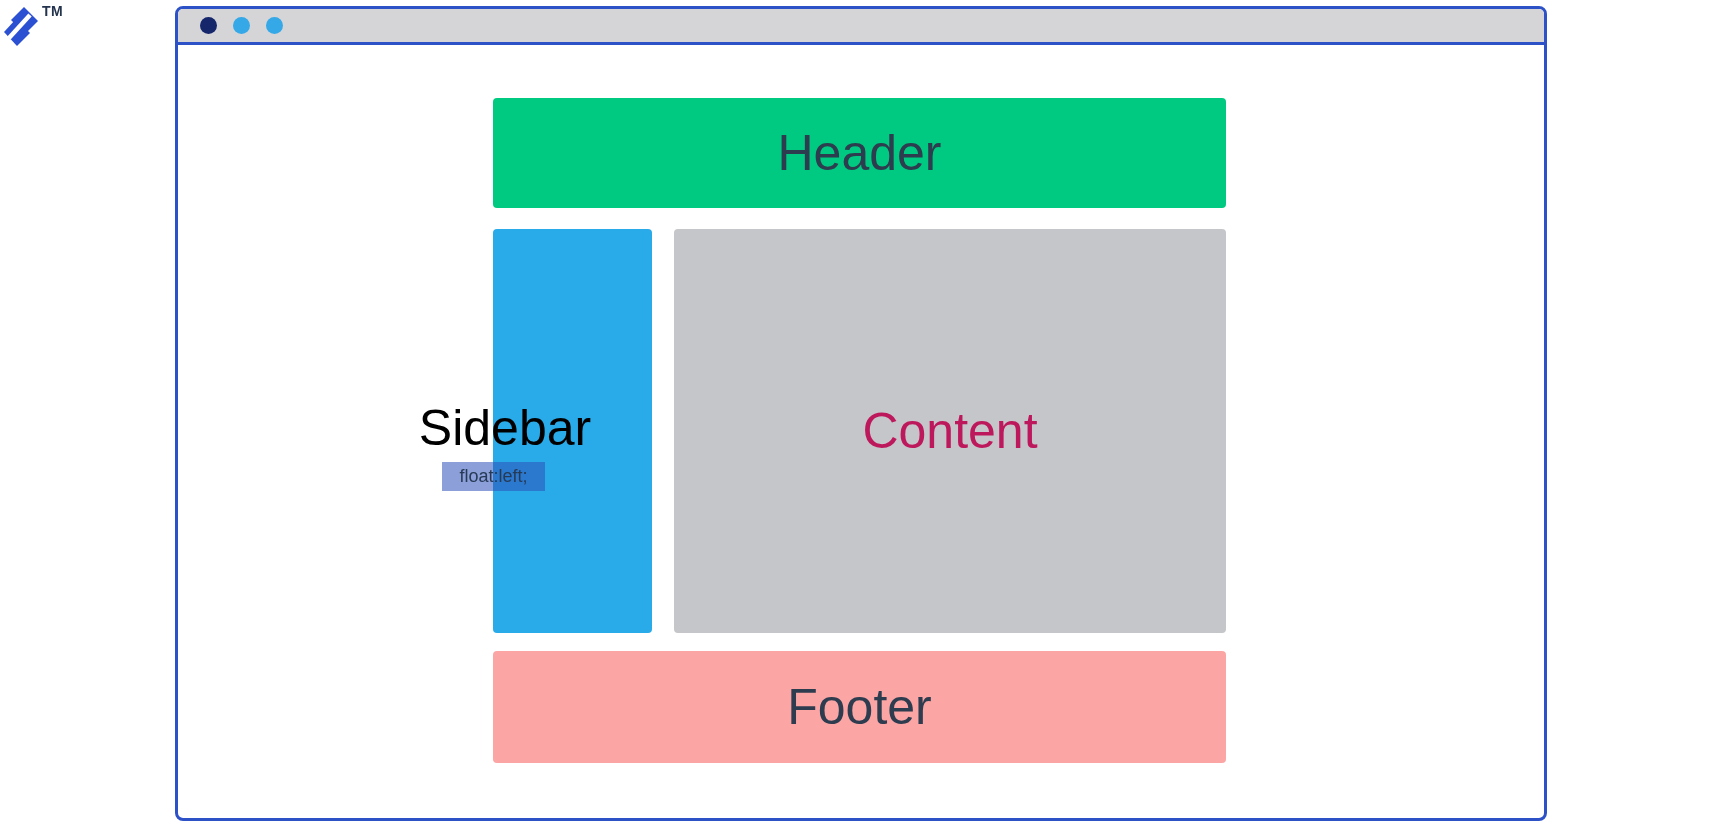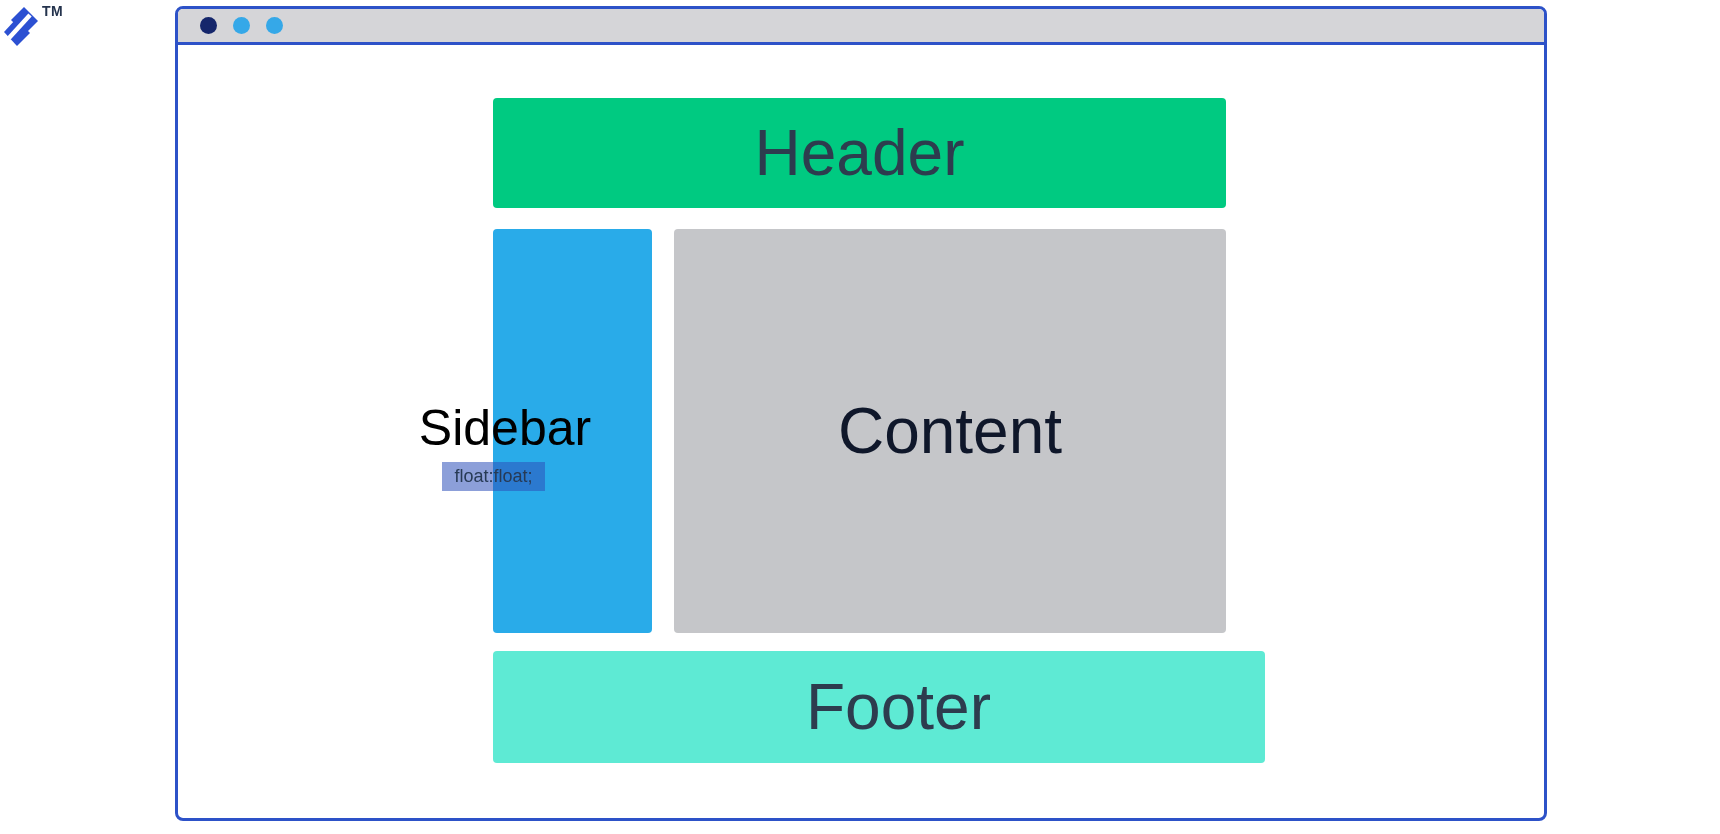--- a/index.html
+++ b/index.html
@@ -38,21 +38,21 @@
   }
   .dot{width:17px;height:17px;border-radius:50%;}
 
   
   .block{
     position:absolute;
     border-radius:4px;
     display:flex;align-items:center;justify-content:center;
   }
   .block-label{
-    font-size:64px;
+    font-size:50px;
     font-weight:400;
     line-height:1;
   }
   .header-block {left:493px;top:98px; width:733px;height:110px;}
   .sidebar-block{left:493px;top:229px;width:159px;height:404px;}
   .content-block{left:674px;top:229px;width:552px;height:404px;}
   .footer-block {left:493px;top:651px;width:733px;height:112px;}
 
   .sidebar-floating-label{
     position:absolute;left:392px;top:400px;width:226px;height:56px;
@@ -90,21 +90,21 @@
 </div>
 
 <div class="block header-block" style="background: rgb(0, 202, 129);">
   <span class="block-label" style="color: rgb(45, 60, 78);">Header</span>
 </div>
 
 <div class="block sidebar-block" style="background: rgb(41, 171, 233);"></div>
 
 <span class="sidebar-floating-label" style="color: #000000;">Sidebar</span>
 
-<span class="float-tag" style="background: rgba(45, 80, 185, 0.55); color: rgb(39, 58, 85);">float:float;</span>
+<span class="float-tag" style="background: rgba(45, 80, 185, 0.55); color: rgb(39, 58, 85);">float:left;</span>
 
 <div class="block content-block" style="background: rgb(197, 198, 201);">
-  <span class="block-label" style="color: #0f172a;">Content</span>
+  <span class="block-label" style="color: #be185d;">Content</span>
 </div>
 
-<div class="block footer-block" style="background: #5eead4; padding-left: 39px;">
+<div class="block footer-block" style="background: #fca5a5;">
   <span class="block-label" style="color: rgb(45, 60, 78);">Footer</span>
 </div>
 
 </body></html>

